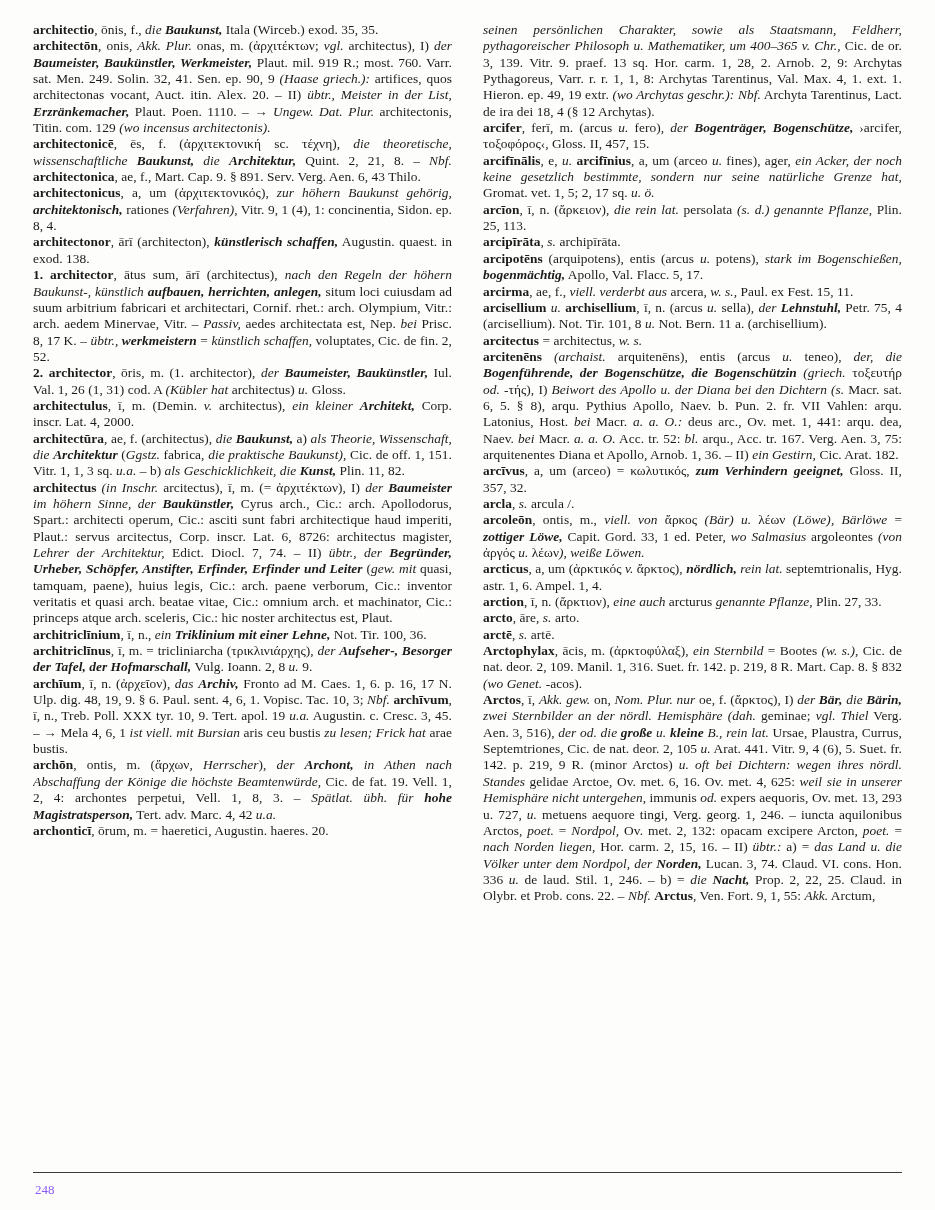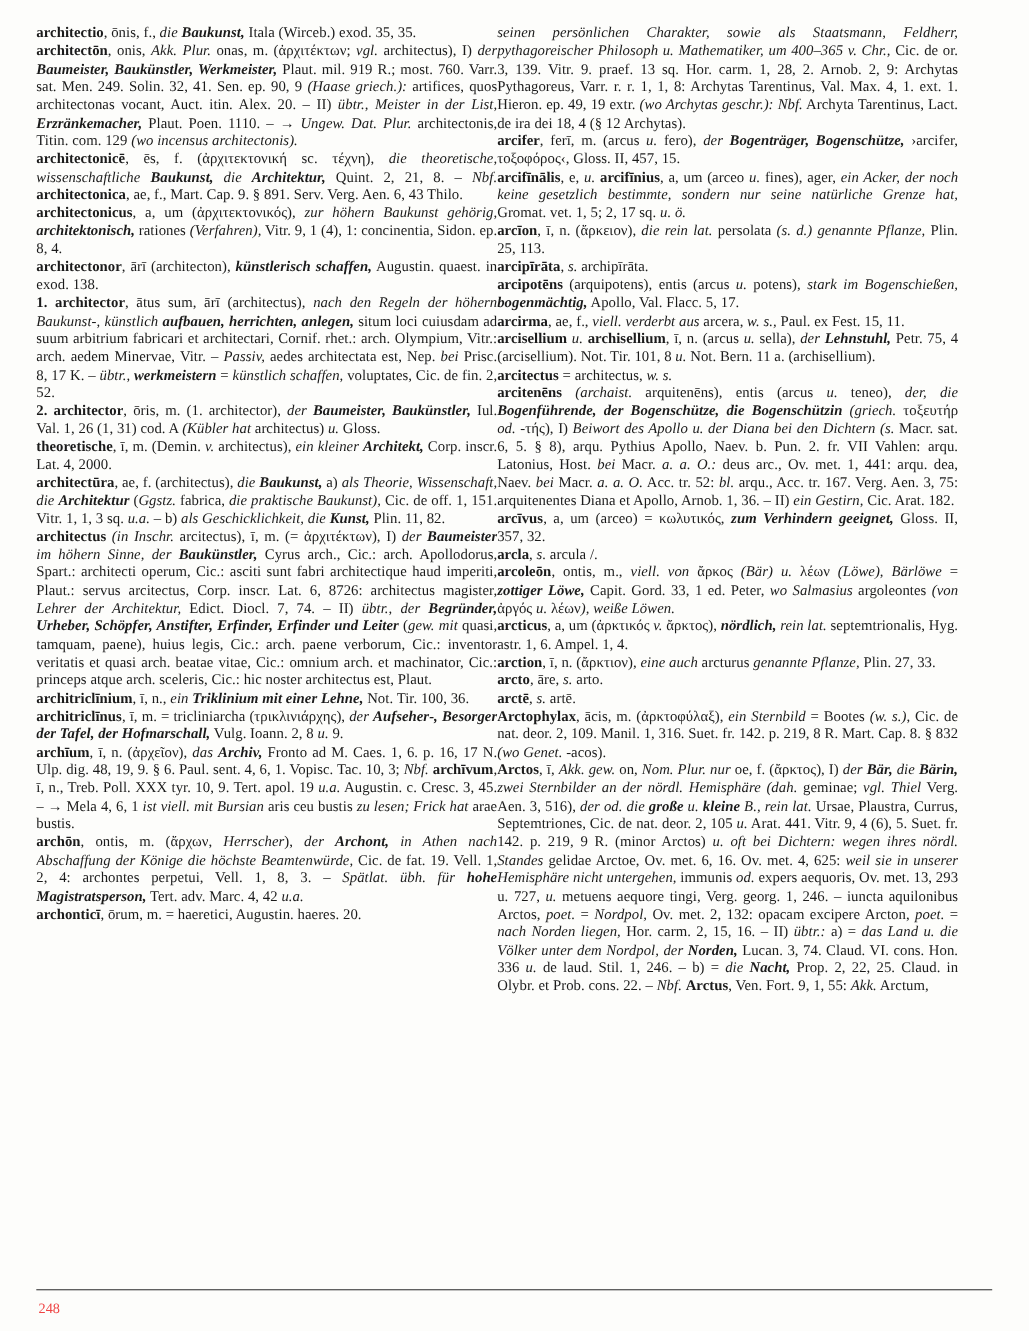--- a/index.html
+++ b/index.html
@@ -15,20 +15,21 @@
     overflow: hidden;
     font-family: "Liberation Serif", "DejaVu Serif", serif;
     color: #1b1b1b;
   }
   .columns {
     position: absolute;
     left: 33px;
     top: 22px;
     width: 869px;
     display: flex;
+    gap: 31px;
   }
   .col {
     width: 419px;
     height: 1140px;
     overflow: hidden;
     text-align: justify;
     font-size: 13.4px;
     line-height: 16.35px;
     letter-spacing: 0.05px;
     hyphens: auto;
@@ -47,37 +48,37 @@
     left: 33px;
     right: 33px;
     bottom: 37px;
     border-top: 1px solid #3a3a3a;
   }
   .page-number {
     position: absolute;
     left: 35px;
     bottom: 12px;
     font-size: 13px;
-    color: #ef4444;
+    color: #8b5cf6;
   }
 </style>
 </head>
 <body>
 
 <div class="page">
   <div class="columns">
     <div class="col" id="col-left">
         <p class="entry"><span class="r1">architectio</span><span class="r0">, ōnis, f., </span><span class="r2">die </span><span class="r3">Baukunst,</span><span class="r0"> Itala (Wirceb.) exod. 35, 35.</span></p>
         <p class="entry"><span class="r1">architectōn</span><span class="r0">, onis, </span><span class="r2">Akk. Plur.</span><span class="r0"> onas, m. (ἀρχιτέκτων; </span><span class="r2">vgl.</span><span class="r0"> architectus), I) </span><span class="r2">der </span><span class="r3">Baumeister, Baukünstler, Werkmeister,</span><span class="r0"> Plaut. mil. 919 R.; most. 760. Varr. sat. Men. 249. Solin. 32, 41. Sen. ep. 90, 9 </span><span class="r2">(Haase griech.):</span><span class="r0"> artifices, quos architectonas vocant, Auct. itin. Alex. 20. – II) </span><span class="r2">übtr., Meister in der List, </span><span class="r3">Erzränkemacher,</span><span class="r0"> Plaut. Poen. 1110. – → </span><span class="r2">Ungew. Dat. Plur.</span><span class="r0"> architectonis, Titin. com. 129 </span><span class="r2">(wo incensus architectonis).</span></p>
         <p class="entry"><span class="r1">architectonicē</span><span class="r0">, ēs, f. (ἀρχιτεκτονική sc. τέχνη), </span><span class="r2">die theoretische, wissenschaftliche </span><span class="r3">Baukunst,</span><span class="r2"> die </span><span class="r3">Architektur,</span><span class="r0"> Quint. 2, 21, 8. – </span><span class="r2">Nbf.</span><span class="r0"> </span><span class="r1">architectonica</span><span class="r0">, ae, f., Mart. Cap. 9. § 891. Serv. Verg. Aen. 6, 43 Thilo.</span></p>
         <p class="entry"><span class="r1">architectonicus</span><span class="r0">, a, um (ἀρχιτεκτονικός), </span><span class="r2">zur höhern Baukunst gehörig, </span><span class="r3">architektonisch,</span><span class="r0"> rationes </span><span class="r2">(Verfahren),</span><span class="r0"> Vitr. 9, 1 (4), 1: concinentia, Sidon. ep. 8, 4.</span></p>
         <p class="entry"><span class="r1">architectonor</span><span class="r0">, ārī (architecton), </span><span class="r3">künstlerisch schaffen,</span><span class="r0"> Augustin. quaest. in exod. 138.</span></p>
         <p class="entry"><span class="r1">1. architector</span><span class="r0">, ātus sum, ārī (architectus), </span><span class="r2">nach den Regeln der höhern Baukunst-, künstlich </span><span class="r3">aufbauen, herrichten, anlegen,</span><span class="r0"> situm loci cuiusdam ad suum arbitrium fabricari et architectari, Cornif. rhet.: arch. Olympium, Vitr.: arch. aedem Minervae, Vitr. – </span><span class="r2">Passiv,</span><span class="r0"> aedes architectata est, Nep. </span><span class="r2">bei</span><span class="r0"> Prisc. 8, 17 K. – </span><span class="r2">übtr., </span><span class="r3">werkmeistern</span><span class="r0"> = </span><span class="r2">künstlich schaffen,</span><span class="r0"> voluptates, Cic. de fin. 2, 52.</span></p>
         <p class="entry"><span class="r1">2. architector</span><span class="r0">, ōris, m. (1. architector), </span><span class="r2">der </span><span class="r3">Baumeister, Baukünstler,</span><span class="r0"> Iul. Val. 1, 26 (1, 31) cod. A </span><span class="r2">(Kübler hat </span><span class="r0">architectus) </span><span class="r2">u.</span><span class="r0"> Gloss.</span></p>
-        <p class="entry"><span class="r1">theoretische</span><span class="r0">, ī, m. (Demin. </span><span class="r2">v.</span><span class="r0"> architectus), </span><span class="r2">ein kleiner </span><span class="r3">Architekt,</span><span class="r0"> Corp. inscr. Lat. 4, 2000.</span></p>
+        <p class="entry"><span class="r1">architectulus</span><span class="r0">, ī, m. (Demin. </span><span class="r2">v.</span><span class="r0"> architectus), </span><span class="r2">ein kleiner </span><span class="r3">Architekt,</span><span class="r0"> Corp. inscr. Lat. 4, 2000.</span></p>
         <p class="entry"><span class="r1">architectūra</span><span class="r0">, ae, f. (architectus), </span><span class="r2">die </span><span class="r3">Baukunst,</span><span class="r0"> a) </span><span class="r2">als Theorie, Wissenschaft, die </span><span class="r3">Architektur</span><span class="r0"> (</span><span class="r2">Ggstz.</span><span class="r0"> fabrica, </span><span class="r2">die praktische Baukunst),</span><span class="r0"> Cic. de off. 1, 151. Vitr. 1, 1, 3 sq. </span><span class="r2">u.a.</span><span class="r0"> – b) </span><span class="r2">als Geschicklichkeit, die </span><span class="r3">Kunst,</span><span class="r0"> Plin. 11, 82.</span></p>
         <p class="entry"><span class="r1">architectus</span><span class="r0"> </span><span class="r2">(in Inschr.</span><span class="r0"> arcitectus), ī, m. (= ἀρχιτέκτων), I) </span><span class="r2">der </span><span class="r3">Baumeister</span><span class="r2"> im höhern Sinne, der </span><span class="r3">Baukünstler,</span><span class="r0"> Cyrus arch., Cic.: arch. Apollodorus, Spart.: architecti operum, Cic.: asciti sunt fabri architectique haud imperiti, Plaut.: servus arcitectus, Corp. inscr. Lat. 6, 8726: architectus magister, </span><span class="r2">Lehrer der Architektur,</span><span class="r0"> Edict. Diocl. 7, 74. – II) </span><span class="r2">übtr., der </span><span class="r3">Begründer, Urheber, Schöpfer, Anstifter, Erfinder, Erfinder und Leiter</span><span class="r0"> (</span><span class="r2">gew. mit</span><span class="r0"> quasi, tamquam, paene), huius legis, Cic.: arch. paene verborum, Cic.: inventor veritatis et quasi arch. beatae vitae, Cic.: omnium arch. et machinator, Cic.: princeps atque arch. sceleris, Cic.: hic noster architectus est, Plaut.</span></p>
         <p class="entry"><span class="r1">architriclīnium</span><span class="r0">, ī, n., </span><span class="r2">ein </span><span class="r3">Triklinium mit einer Lehne,</span><span class="r0"> Not. Tir. 100, 36.</span></p>
         <p class="entry"><span class="r1">architriclīnus</span><span class="r0">, ī, m. = tricliniarcha (τρικλινιάρχης), </span><span class="r2">der </span><span class="r3">Aufseher-, Besorger der Tafel, der Hofmarschall,</span><span class="r0"> Vulg. Ioann. 2, 8 </span><span class="r2">u.</span><span class="r0"> 9.</span></p>
         <p class="entry"><span class="r1">archīum</span><span class="r0">, ī, n. (ἀρχεῖον), </span><span class="r2">das </span><span class="r3">Archiv,</span><span class="r0"> Fronto ad M. Caes. 1, 6. p. 16, 17 N. Ulp. dig. 48, 19, 9. § 6. Paul. sent. 4, 6, 1. Vopisc. Tac. 10, 3; </span><span class="r2">Nbf.</span><span class="r0"> </span><span class="r1">archīvum</span><span class="r0">, ī, n., Treb. Poll. XXX tyr. 10, 9. Tert. apol. 19 </span><span class="r2">u.a.</span><span class="r0"> Augustin. c. Cresc. 3, 45. – → Mela 4, 6, 1 </span><span class="r2">ist viell. mit Bursian</span><span class="r0"> aris ceu bustis </span><span class="r2">zu lesen; Frick hat</span><span class="r0"> arae bustis.</span></p>
         <p class="entry"><span class="r1">archōn</span><span class="r0">, ontis, m. (ἄρχων, </span><span class="r2">Herrscher</span><span class="r0">), </span><span class="r2">der </span><span class="r3">Archont,</span><span class="r2"> in Athen nach Abschaffung der Könige die höchste Beamtenwürde,</span><span class="r0"> Cic. de fat. 19. Vell. 1, 2, 4: archontes perpetui, Vell. 1, 8, 3. – </span><span class="r2">Spätlat. übh. für </span><span class="r3">hohe Magistratsperson,</span><span class="r0"> Tert. adv. Marc. 4, 42 </span><span class="r2">u.a.</span></p>
         <p class="entry"><span class="r1">archonticī</span><span class="r0">, ōrum, m. = haeretici, Augustin. haeres. 20.</span></p>
       </div>
     <div class="col" id="col-right">
         <p class="entry"><span class="r2">seinen persönlichen Charakter, sowie als Staatsmann, Feldherr, pythagoreischer Philosoph u. Mathematiker, um 400–365 v. Chr.,</span><span class="r0"> Cic. de or. 3, 139. Vitr. 9. praef. 13 sq. Hor. carm. 1, 28, 2. Arnob. 2, 9: Archytas Pythagoreus, Varr. r. r. 1, 1, 8: Archytas Tarentinus, Val. Max. 4, 1. ext. 1. Hieron. ep. 49, 19 extr. </span><span class="r2">(wo Archytas geschr.):</span><span class="r0"> </span><span class="r2">Nbf.</span><span class="r0"> Archyta Tarentinus, Lact. de ira dei 18, 4 (§ 12 Archytas).</span></p>

